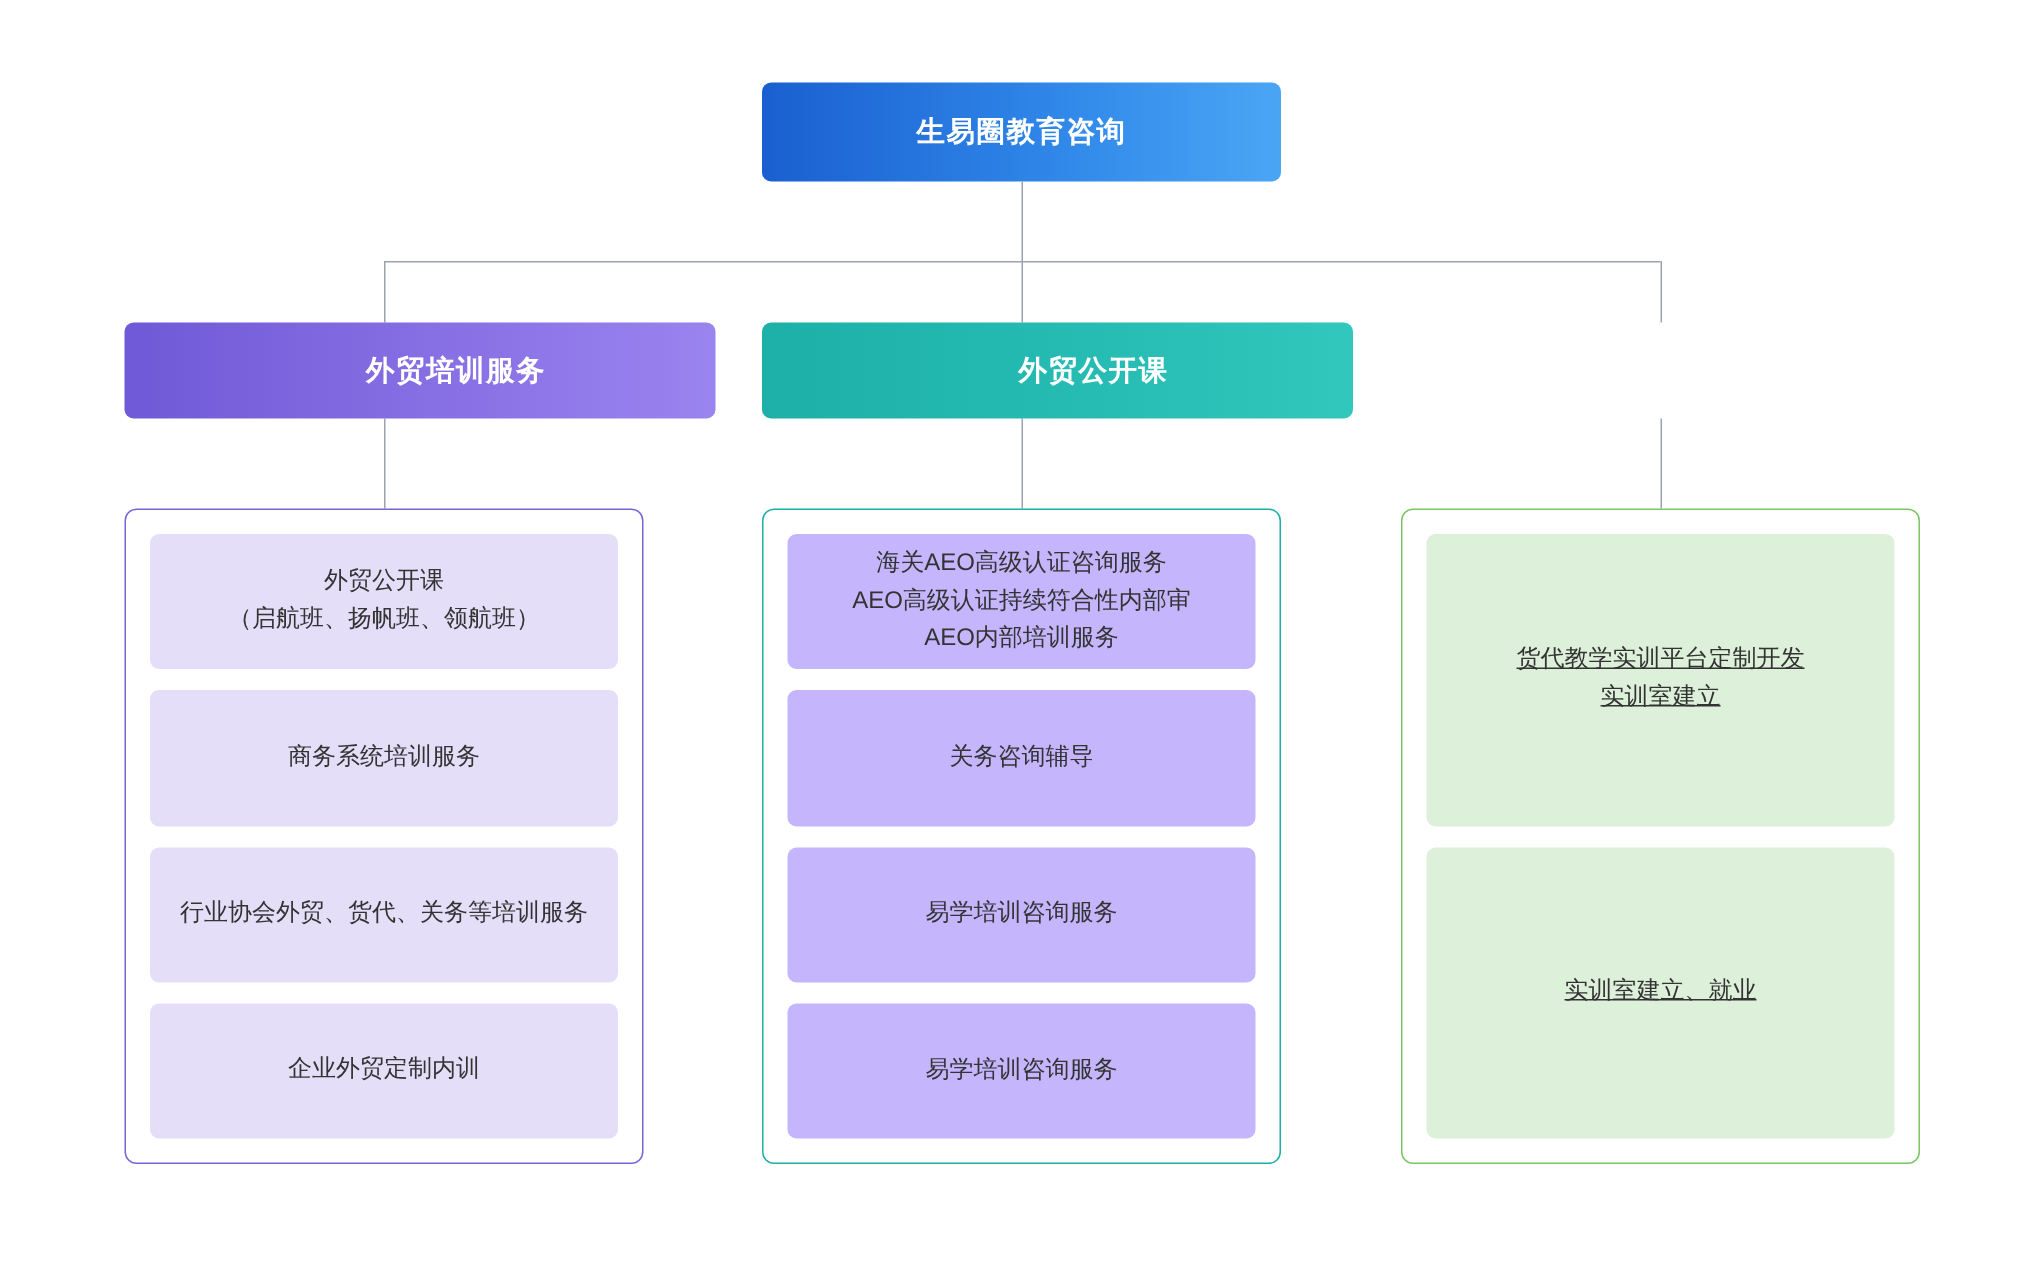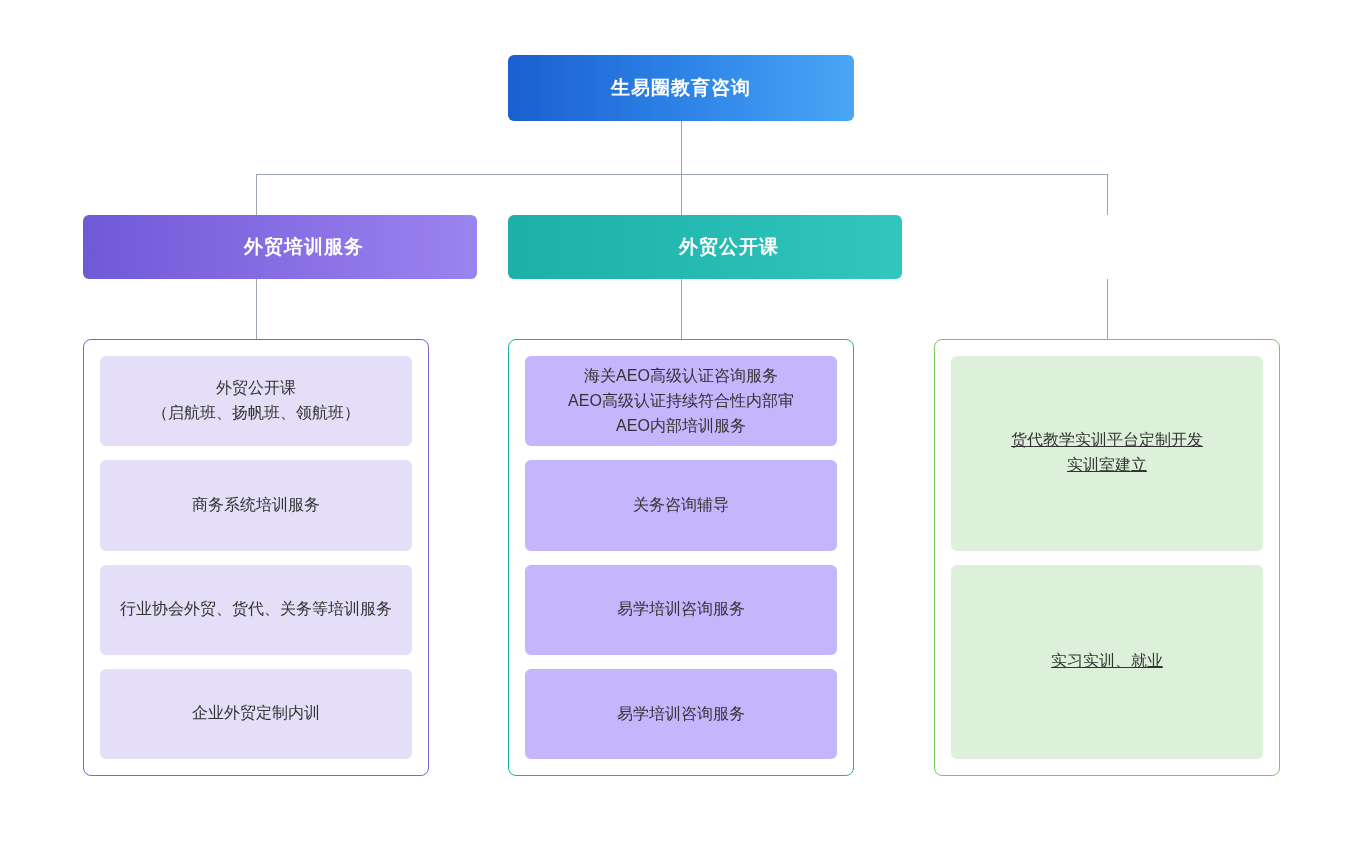--- a/index.html
+++ b/index.html
@@ -143,16 +143,16 @@
 AEO高级认证持续符合性内部审
 AEO内部培训服务</div>
     <div class="item">关务咨询辅导</div>
     <div class="item">易学培训咨询服务</div>
     <div class="item">易学培训咨询服务</div>
   </div>
 
   <div class="col-box box-3">
     <div class="item">货代教学实训平台定制开发
 实训室建立</div>
-    <div class="item">实习实训、就业</div>
+    <div class="item">实训室建立、就业</div>
   </div>
 
 </div>
 
 </body></html>

